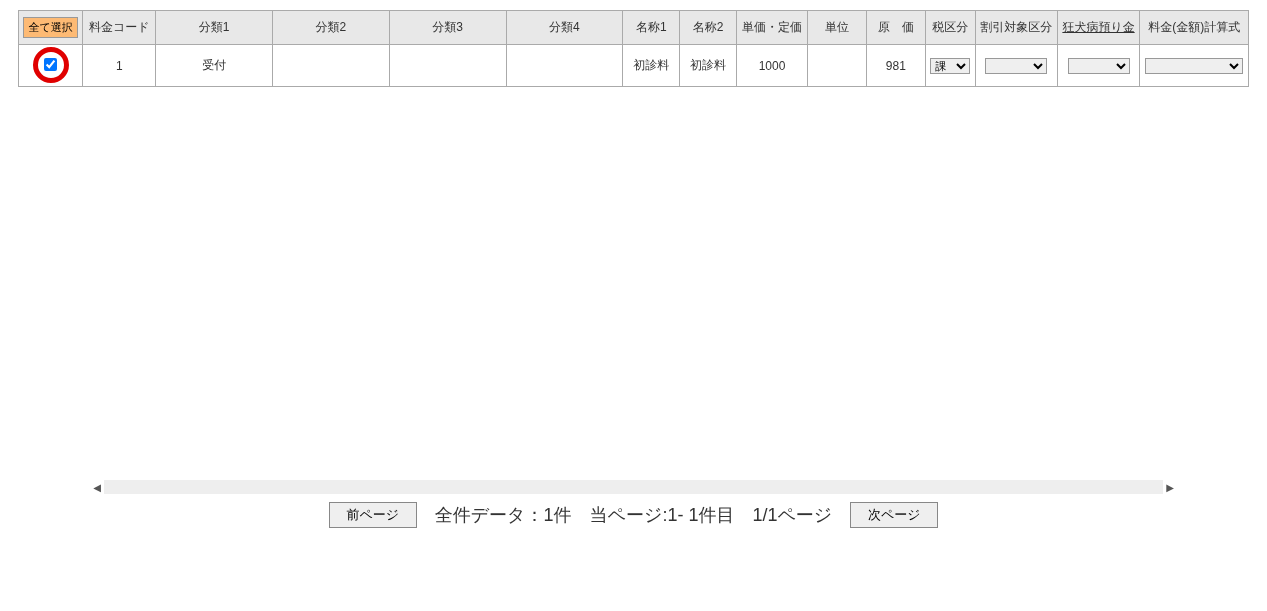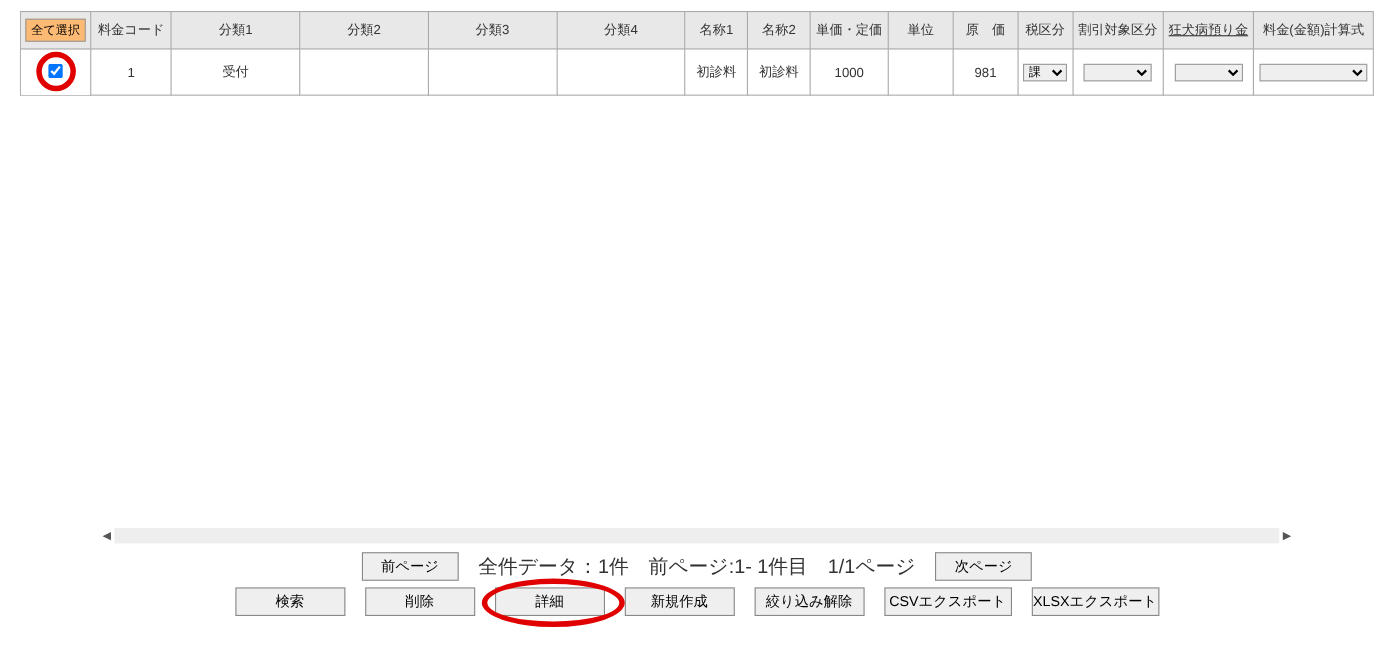--- a/index.html
+++ b/index.html
@@ -218,32 +218,21 @@
   <div class="scroll-indicator">
     <div class="arrow">◀</div>
     <div class="track"></div>
     <div class="arrow">▶</div>
   </div>
 
   <div class="footer">
     <div class="paging-row">
       <button class="btn btn-sm">前ページ</button>
       <span class="paging-info">全件データ：1件</span>
-      <span class="paging-info">前ページ:1- 1件目</span>
+      <span class="paging-info">当ページ:1- 1件目</span>
       <span class="paging-info">1/1ページ</span>
       <button class="btn btn-sm">次ページ</button>
     </div>
 
-    <div class="button-row">
-      <button class="btn">検索</button>
-      <button class="btn">削除</button>
-      <span class="red-ellipse">
-        <button class="btn">詳細</button>
-      </span>
-      <button class="btn">新規作成</button>
-      <button class="btn">絞り込み解除</button>
-      <button class="btn btn-w">CSVエクスポート</button>
-      <button class="btn btn-w">XLSXエクスポート</button>
-    </div>
 
   </div>
 
 </div>
 
 </body></html>

